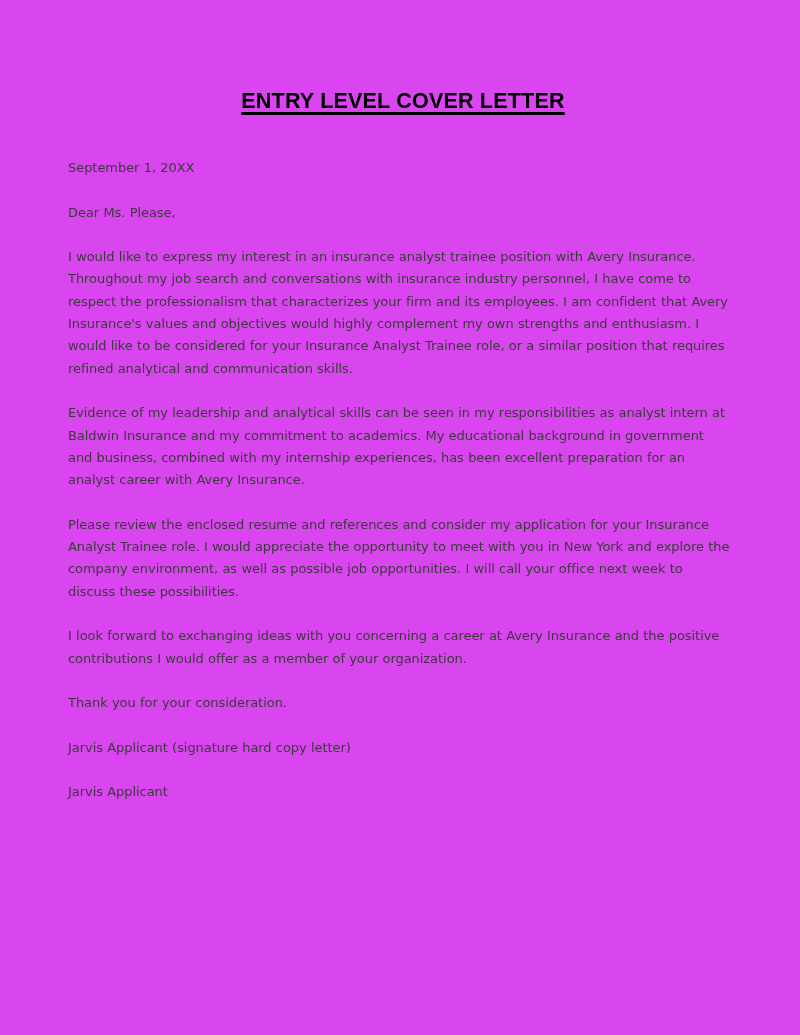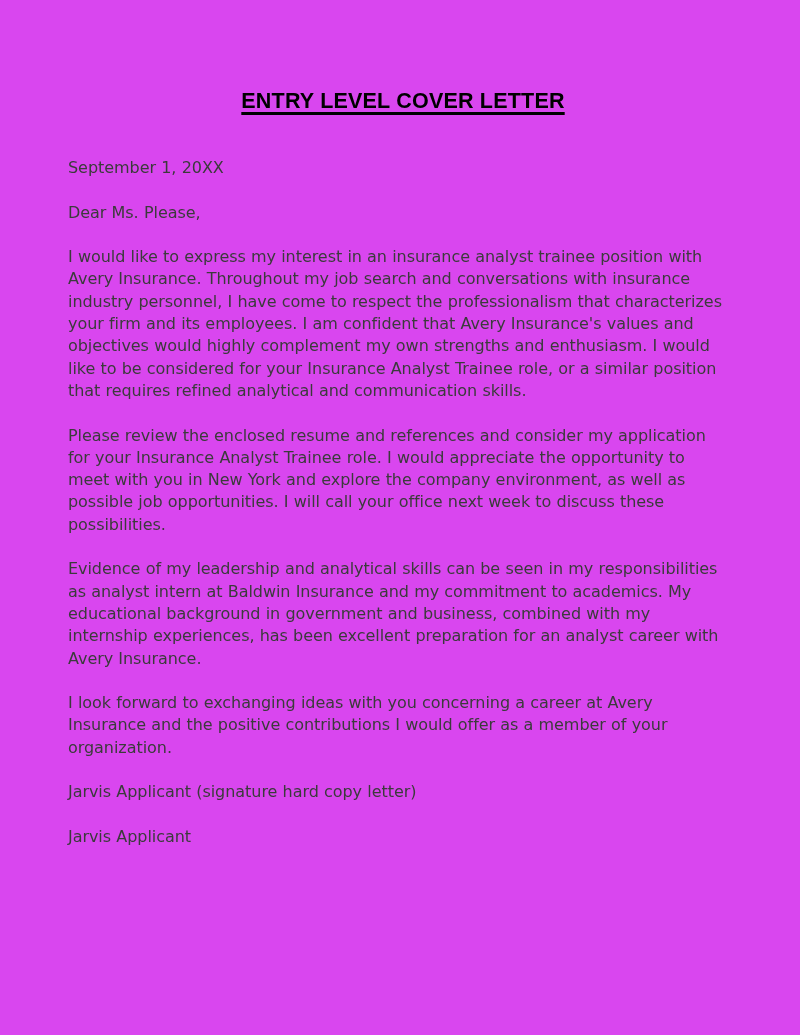--- a/index.html
+++ b/index.html
@@ -36,21 +36,21 @@
     text-underline-offset: 4px;
     margin: 0;
     padding: 0 0 0 6px;
     line-height: 26px;
     white-space: nowrap;
   }
 
   .letter-flow {
     margin-top: 43px;
     font-family: "DejaVu Sans", "Liberation Sans", sans-serif;
-    font-size: 16px;
+    font-size: 13px;
     line-height: 22.3px;
     color: #3b3b3b;
     letter-spacing: -0.05px;
     word-spacing: 0.2px;
   }
 
   .block {
     margin: 0 0 22.3px 0;
     padding: 0;
     text-align: left;
@@ -78,26 +78,27 @@
     <h1 class="letter-title">ENTRY LEVEL COVER LETTER</h1>
 
     <div class="letter-flow">
 
       <p class="block short">September 1, 20XX</p>
 
       <p class="block short">Dear Ms. Please,</p>
 
       <p class="block para">I would like to express my interest in an insurance analyst trainee position with Avery Insurance. Throughout my job search and conversations with insurance industry personnel, I have come to respect the professionalism that characterizes your firm and its employees. I am confident that Avery Insurance's values and objectives would highly complement my own strengths and enthusiasm. I would like to be considered for your Insurance Analyst Trainee role, or a similar position that requires refined analytical and communication skills.</p>
 
+      <p class="block para">Evidence of my leadership and analytical skills can be seen in my responsibilities as analyst intern at Baldwin Insurance and my commitment to academics. My educational background in government and business, combined with my internship experiences, has been excellent preparation for an analyst career with Avery Insurance.</p>
+
       <p class="block para">Please review the enclosed resume and references and consider my application for your Insurance Analyst Trainee role. I would appreciate the opportunity to meet with you in New York and explore the company environment, as well as possible job opportunities. I will call your office next week to discuss these possibilities.</p>
-
-      <p class="block para">Evidence of my leadership and analytical skills can be seen in my responsibilities as analyst intern at Baldwin Insurance and my commitment to academics. My educational background in government and business, combined with my internship experiences, has been excellent preparation for an analyst career with Avery Insurance.</p>
 
       <p class="block para">I look forward to exchanging ideas with you concerning a career at Avery Insurance and the positive contributions I would offer as a member of your organization.</p>
 
+      <p class="block short">Thank you for your consideration.</p>
 
 
       <p class="block short">Jarvis Applicant (signature hard copy letter)</p>
 
       <p class="block short">Jarvis Applicant</p>
 
     </div>
   </div>
 </div>
 

